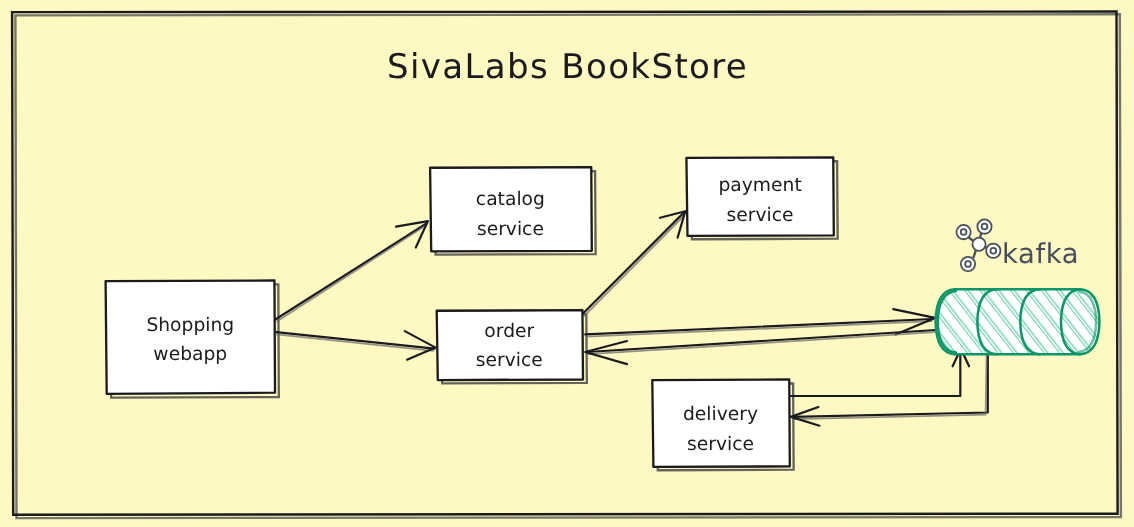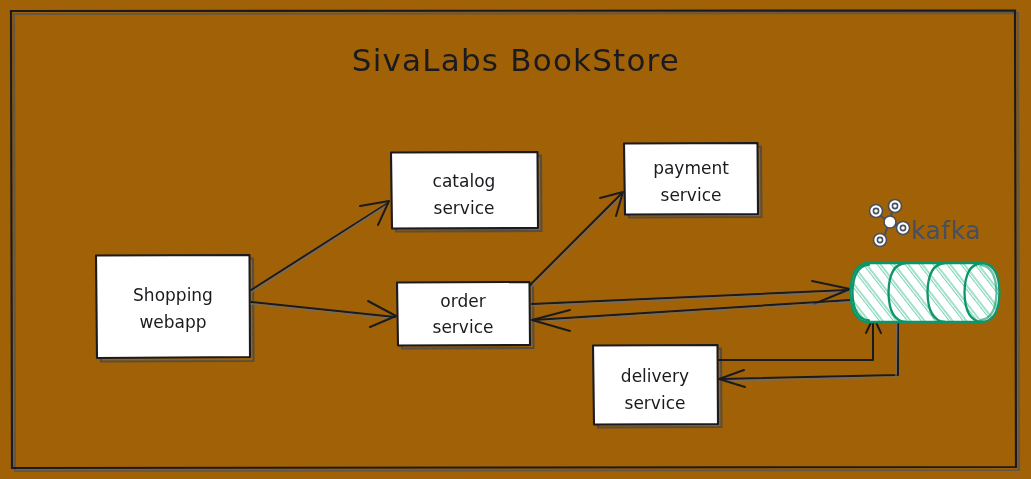--- a/index.html
+++ b/index.html
@@ -4,21 +4,21 @@
 <style>
   html, body {
     margin: 0;
     padding: 0;
     background: #ffffff;
   }
   #canvas {
     position: relative;
     width: 1031px;
     height: 479px;
-    background: #a16207;
+    background: #fef9c3;
     font-family: "DejaVu Sans", sans-serif;
     overflow: hidden;
   }
   #diagram-svg {
     position: absolute;
     left: 0;
     top: 0;
     width: 1031px;
     height: 479px;
   }

